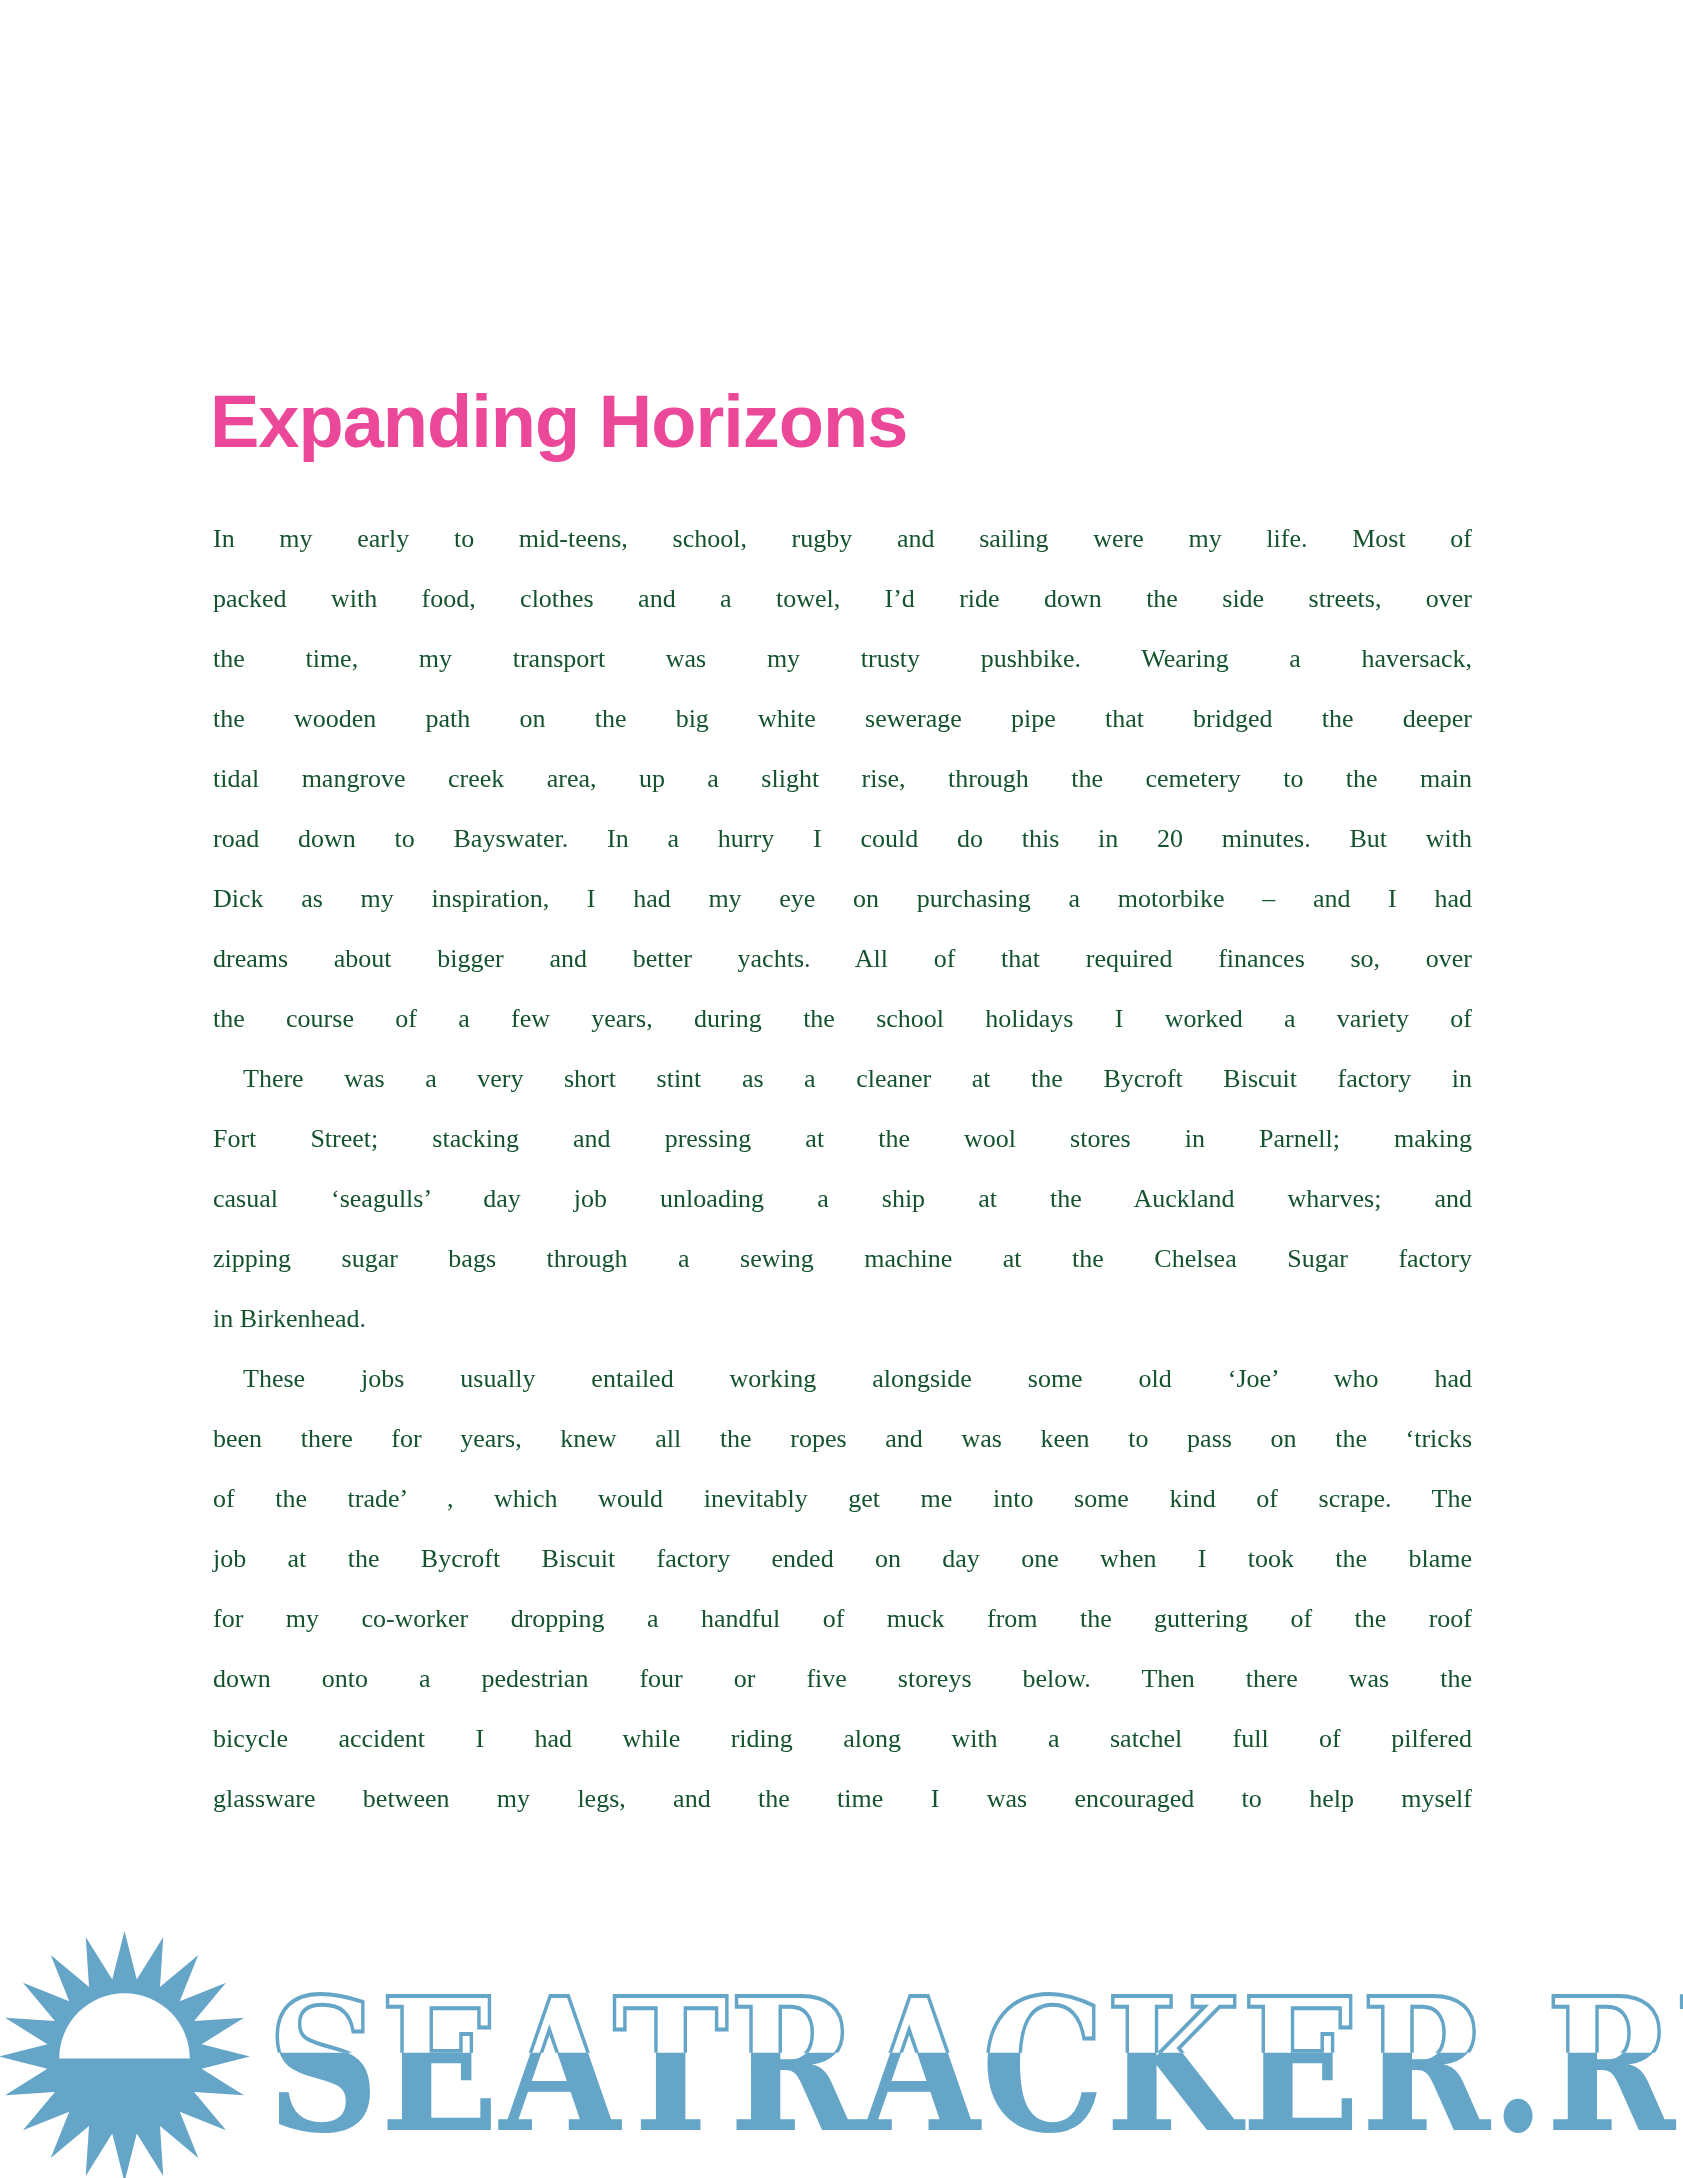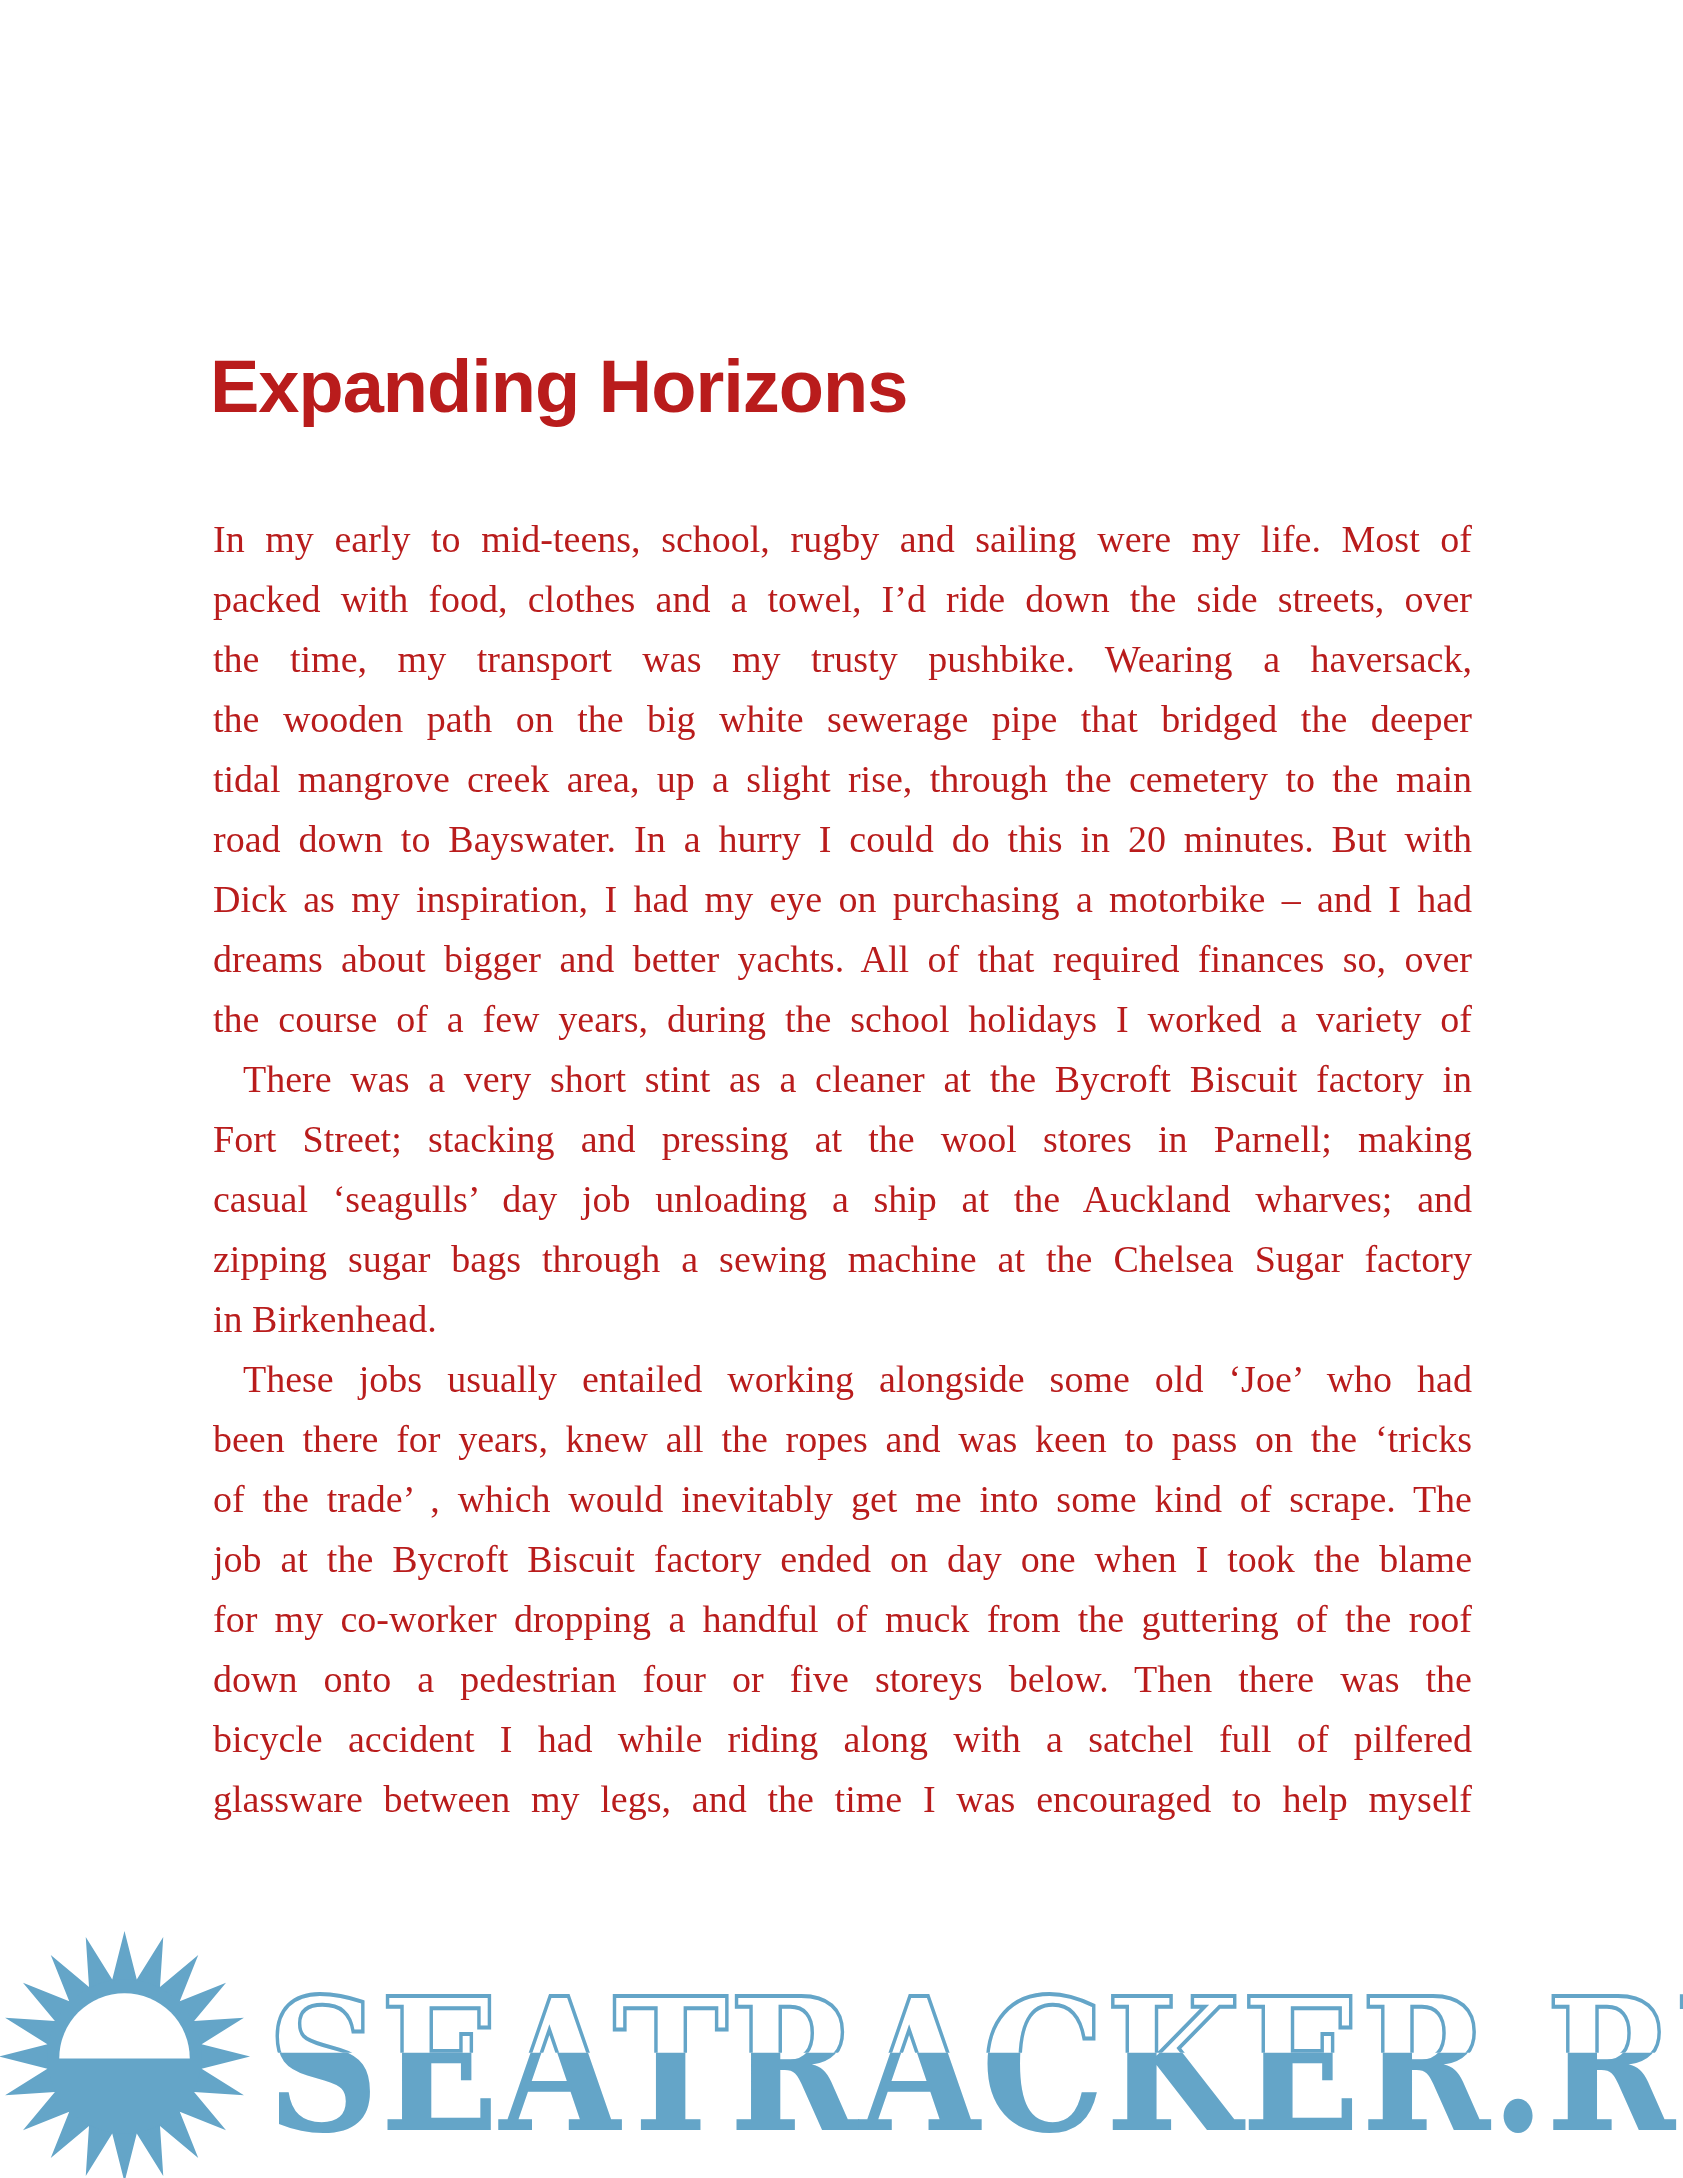--- a/index.html
+++ b/index.html
@@ -9,36 +9,36 @@
     height: 2178px;
     margin: 0 auto;
     background: #ffffff;
     overflow: hidden;
     font-family: "Liberation Serif", serif;
     color: #000;
   }
   .chapter-title {
     position: absolute;
     left: 210px;
-    top: 300px;
+    top: 335px;
     font-family: "Liberation Sans", sans-serif;
     font-weight: bold;
     font-size: 74px;
     letter-spacing: -1px;
     line-height: 1;
-    color: #b91c1c;
+    color: #ec4899;
     white-space: nowrap;
   }
   .body-text {
     position: absolute;
     left: 213px;
     top: 509px;
     width: 1259px;
-    font-size: 38px;
-    color: #b91c1c;
+    font-size: 26px;
+    color: #14532d;
   }
   .line {
     height: 60px;
     line-height: 60px;
     text-align: justify;
     text-align-last: justify;
     white-space: normal;
   }
   .line.noj { text-align-last: left; }
   .line.indent { text-indent: 30px; }

